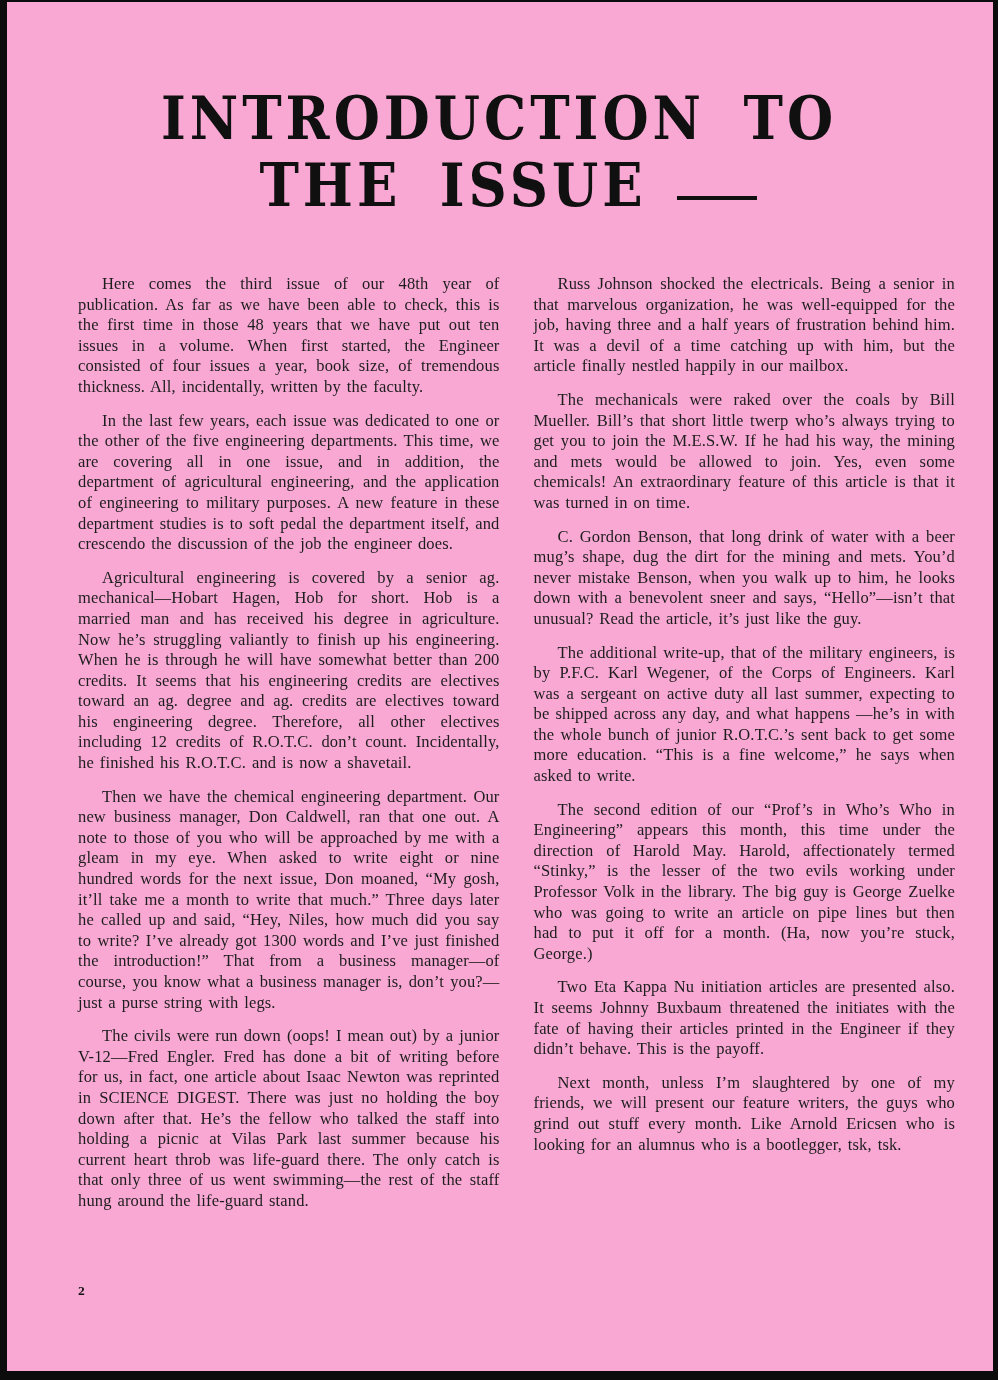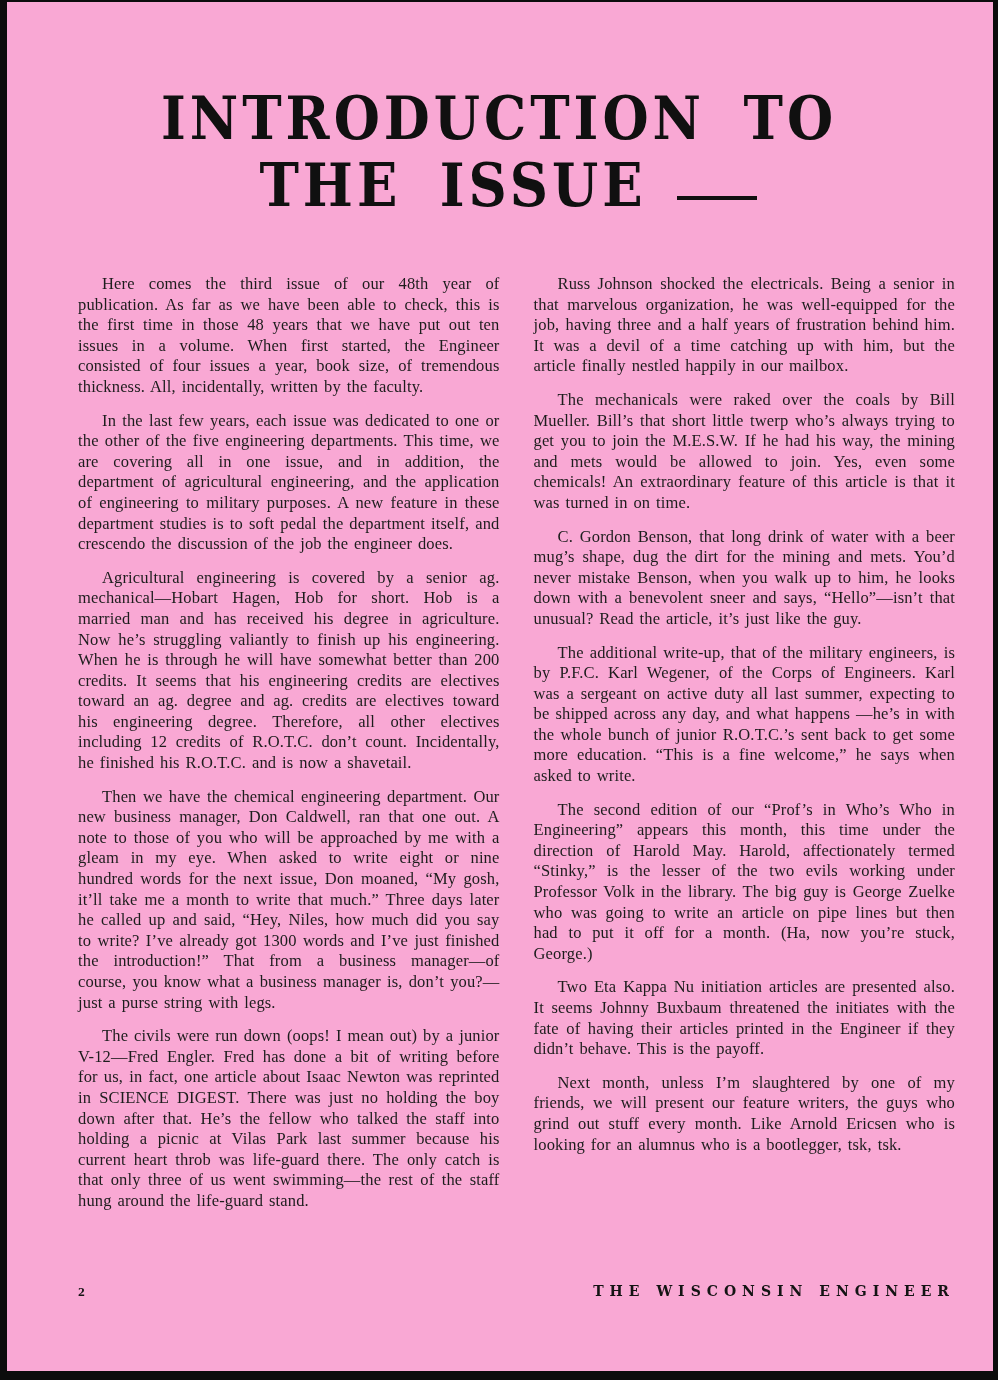--- a/index.html
+++ b/index.html
@@ -145,16 +145,15 @@
         <p><span>C. Gordon Benson, that long drink of water with a beer mug’s shape, dug the dirt for the mining and mets.  You’d never mistake Benson, when you walk up to him, he looks down with a benevolent sneer and says, “Hello”—isn’t that unusual?  Read the article, it’s just like the guy.</span></p>
         <p><span>The additional write-up, that of the military engineers, is by P.F.C. Karl Wegener, of the Corps of Engineers.  Karl was a sergeant on active duty all last summer, expecting to be shipped across any day, and what happens —he’s in with the whole bunch of junior R.O.T.C.’s sent back to get some more education.  “This is a fine welcome,” he says when asked to write.</span></p>
         <p><span>The second edition of our “Prof’s in Who’s Who in Engineering” appears this month, this time under the direction of Harold May.  Harold, affectionately termed “Stinky,” is the lesser of the two evils working under Professor Volk in the library.  The big guy is George Zuelke who was going to write an article on pipe lines but then had to put it off for a month.  (Ha, now you’re stuck, George.)</span></p>
         <p><span>Two Eta Kappa Nu initiation articles are presented also.  It seems Johnny Buxbaum threatened the initiates with the fate of having their articles printed in the Engineer if they didn’t behave.  This is the payoff.</span></p>
         <p class="no-gap-below"><span>Next month, unless I’m slaughtered by one of my friends, we will present our feature writers, the guys who grind out stuff </span><b>every</b><span> month.  Like Arnold Ericsen who is looking for an alumnus who is a bootlegger, tsk, tsk.</span></p>
       </div>
   </div>
 
   <div class="footer">
     <span class="page-num">2</span>
-    <span class="mag-name">THE WISCONSIN ENGINEER</span>
   </div>
 
 </div>
 
 </body></html>

